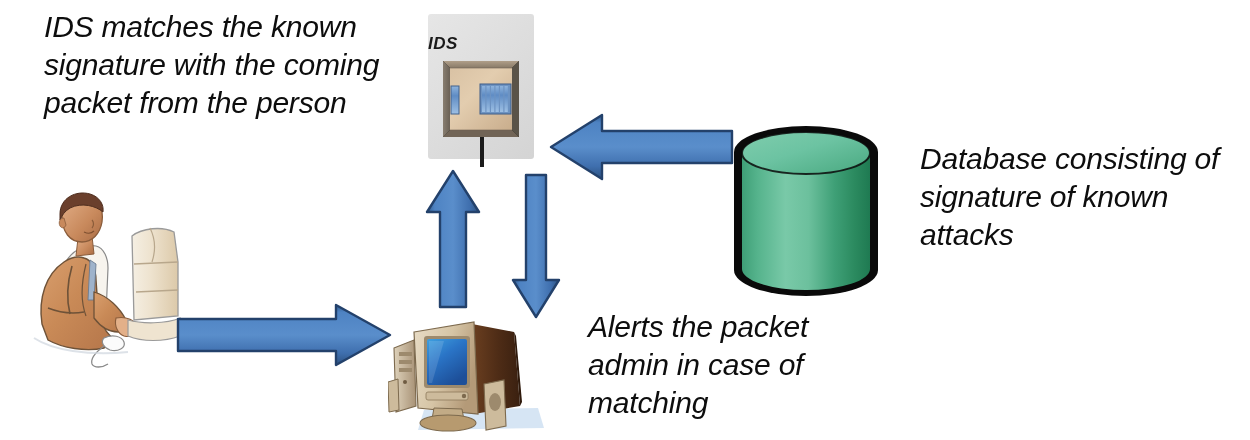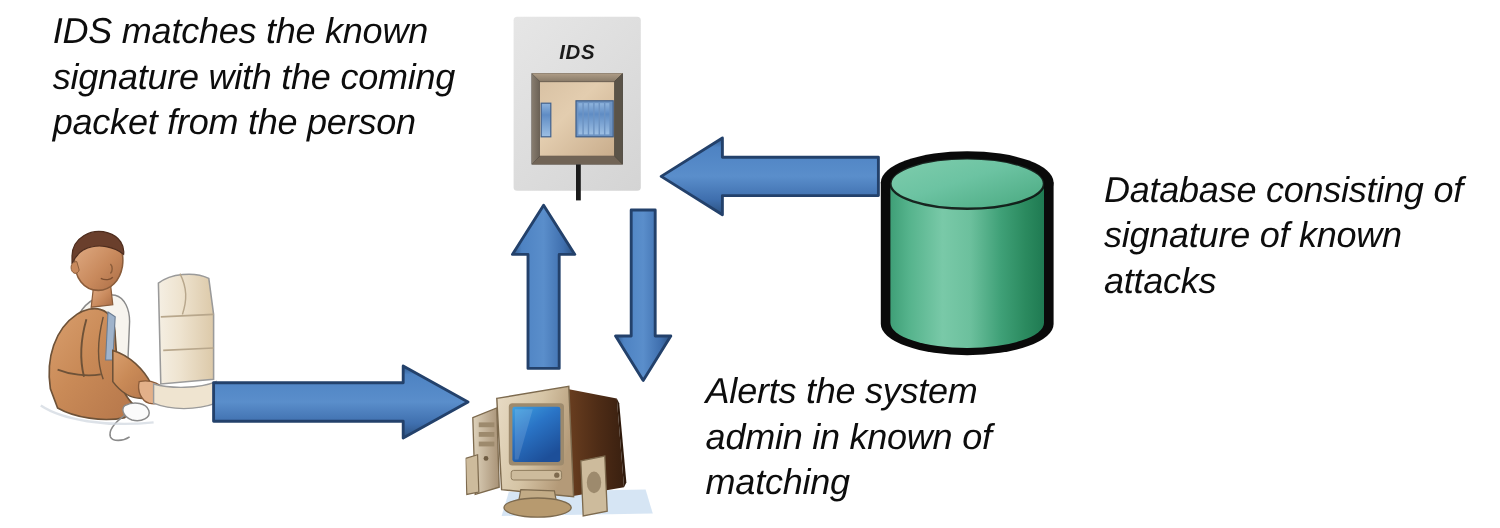--- a/index.html
+++ b/index.html
@@ -52,21 +52,21 @@
     width: 106px;
     height: 145px;
     background: linear-gradient(135deg, #e6e6e6 0%, #dedede 45%, #d4d4d4 100%);
     border-radius: 3px;
   }
   #ids-label {
     position: absolute;
     left: 0;
     top: 20px;
     width: 106px;
-    text-align: center;
+    text-align: left;
     font-family: "Liberation Sans", sans-serif;
     font-size: 17px;
     font-weight: bold;
     color: #1a1a1a;
     letter-spacing: 0.5px;
   }
   #ids-device {
     position: absolute;
     left: 14px;
     top: 46px;
@@ -140,21 +140,21 @@
 </style>
 </head>
 <body>
 
 <div id="canvas">
 
   <div class="caption" id="caption-ids">IDS matches the known signature with the coming packet from the person</div>
 
   <div class="caption" id="caption-db">Database consisting of signature of known attacks</div>
 
-  <div class="caption" id="caption-alert">Alerts the system admin in known of matching</div>
+  <div class="caption" id="caption-alert">Alerts the packet admin in case of matching</div>
 
   <div id="ids-box">
     <div id="ids-label">IDS</div>
 
     <div id="ids-device">
       <svg width="78" height="78" viewBox="0 0 78 78">
         <defs>
           <linearGradient id="devFace" x1="0" y1="0" x2="1" y2="1">
             <stop offset="0%" stop-color="#d9c2a4"></stop>
             <stop offset="40%" stop-color="#e3cdaf"></stop>

